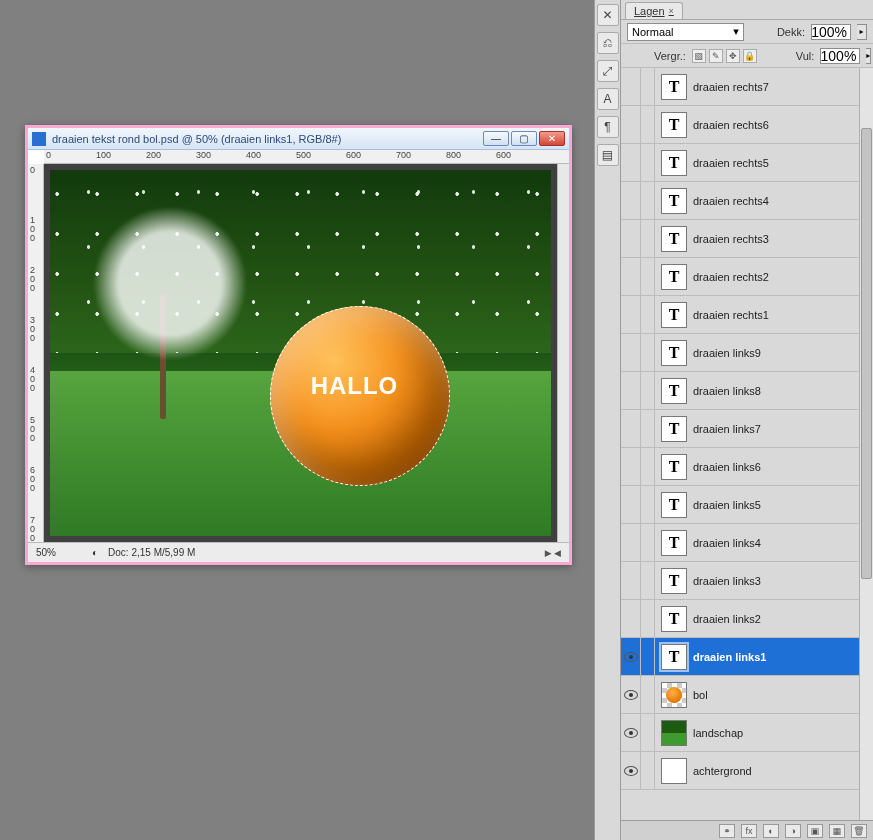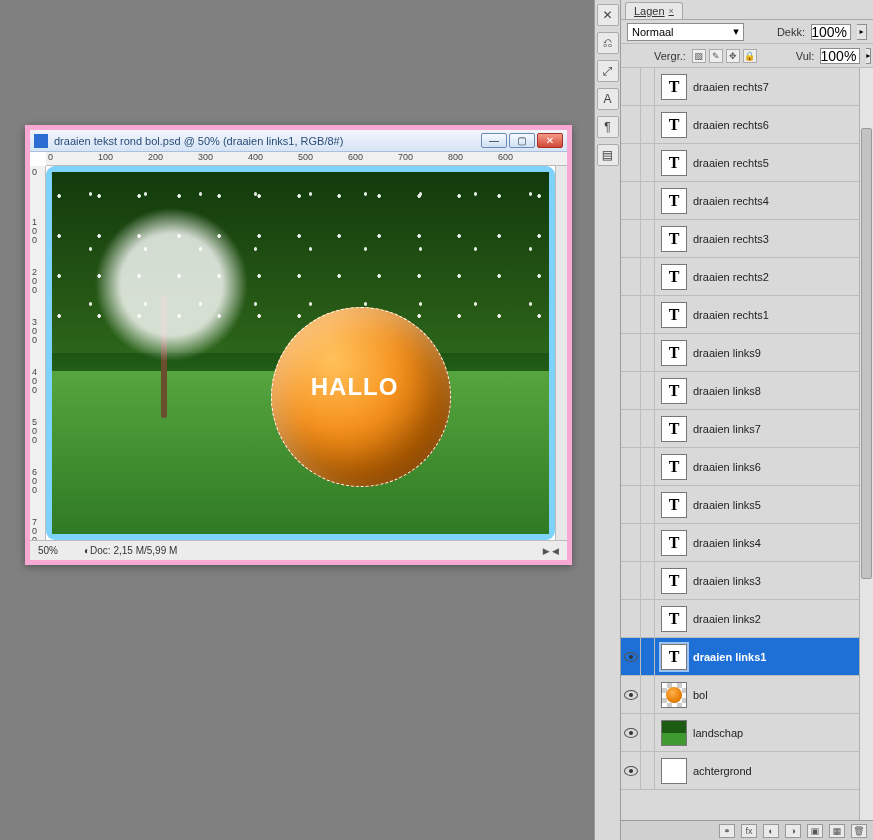--- a/index.html
+++ b/index.html
@@ -11,21 +11,21 @@
     overflow: hidden;
     position: relative;
   }
 
   
   .doc-window {
     position: absolute;
     left: 25px; top: 125px;
     width: 547px; height: 440px;
     background: #fff;
-    border: 5px solid #f9a8d4;
+    border: 3px solid #f9a8d4;
     box-shadow: 0 2px 8px rgba(0,0,0,.35);
   }
   .titlebar {
     height: 22px;
     background: linear-gradient(#f2f6fb, #d6e4f5);
     border-bottom: 1px solid #a8c0de;
     display: flex; align-items: center;
     padding: 0 4px;
   }
   .titlebar .icon {
@@ -63,23 +63,22 @@
     background: #f0f0f0;
     border-right: 1px solid #bbb;
     font-size: 9px; color:#444;
     overflow:hidden;
   }
   .ruler-v span { position:absolute; left:2px; writing-mode:horizontal-tb; line-height:1; }
   .canvas-wrap {
     position: absolute;
     left: 16px; top: 36px;
     right: 12px; bottom: 20px;
-    background: #7dd3fc;
+    background: #404040;
     overflow: hidden;
-    border-radius: 9px;
   }
   .canvas {
     position: absolute; inset: 6px;
     background: linear-gradient(180deg, #2e5d1d 0%, #1f3d13 18%, #3c6a27 32%, #6cae4b 58%, #4f9d3a 72%, #2f7a24 100%);
     overflow: hidden;
   }
   
   .trees { position:absolute; inset:0 0 45% 0;
     background:
       radial-gradient(circle at 18% 60%, rgba(255,255,255,.9) 0 4%, transparent 5%) 0 0 /40px 40px,
@@ -116,21 +115,21 @@
   .ball-text {
     color:#fff; font-weight:800; font-size:24px; letter-spacing:1px;
     font-family: Arial, sans-serif;
     transform: translate(-6px,-10px);
   }
 
   .scroll-v { position:absolute; top:36px; right:0; bottom:20px; width:12px; background:#e8e8e8; border-left:1px solid #bbb;}
   .statusbar {
     position:absolute; left:0; right:0; bottom:0; height:20px;
     background:#ececec; border-top:1px solid #bbb;
-    display:flex; align-items:center; gap:0; padding:0 8px;
+    display:flex; align-items:center; gap:10px; padding:0 8px;
     font-size:10px; color:#333;
   }
   .statusbar .zoom { width:46px; }
   .statusbar .tri { margin-left:auto; font-size:9px; color:#555;}
 
   
   .dock-strip {
     position:absolute; top:0; right:253px; width:26px; height:100%;
     background:#d9d9d9;
     display:flex; flex-direction:column; align-items:center; gap:6px;

